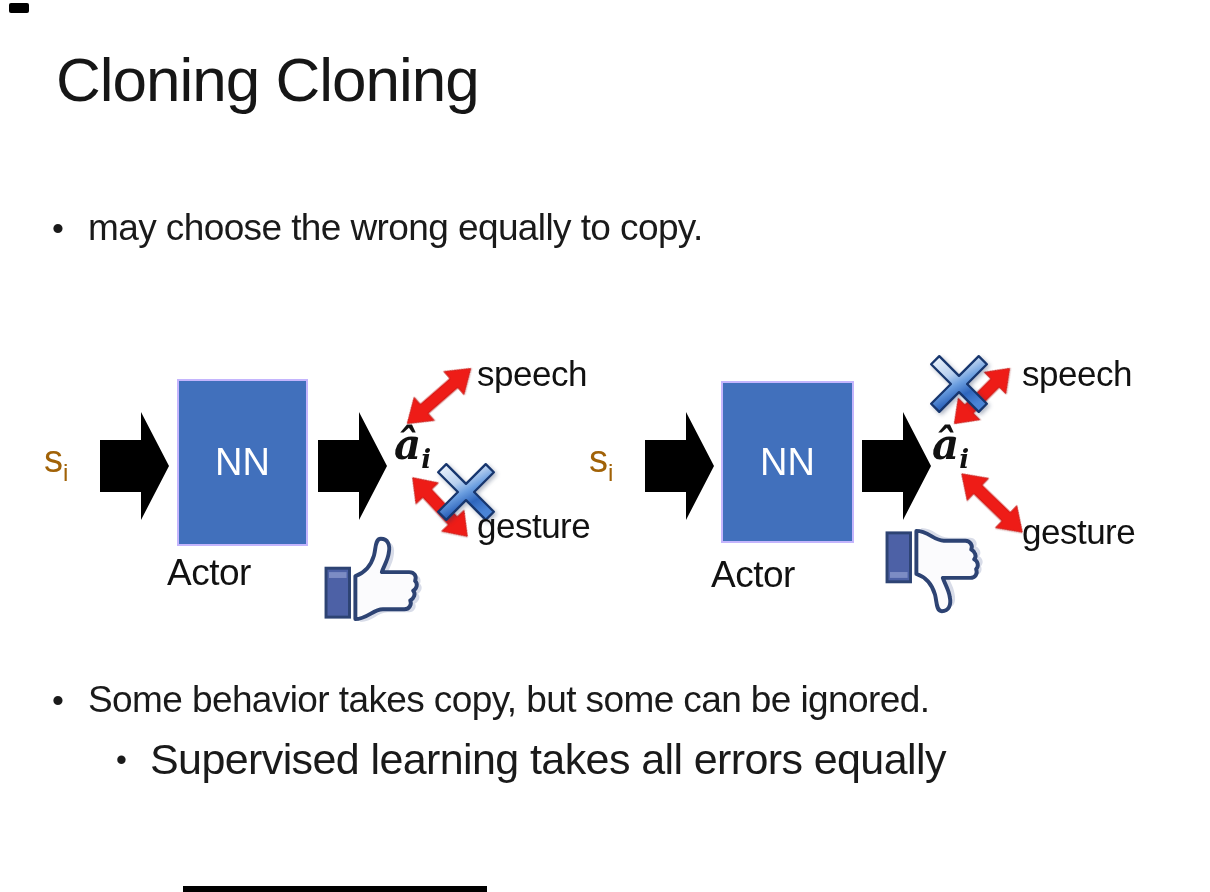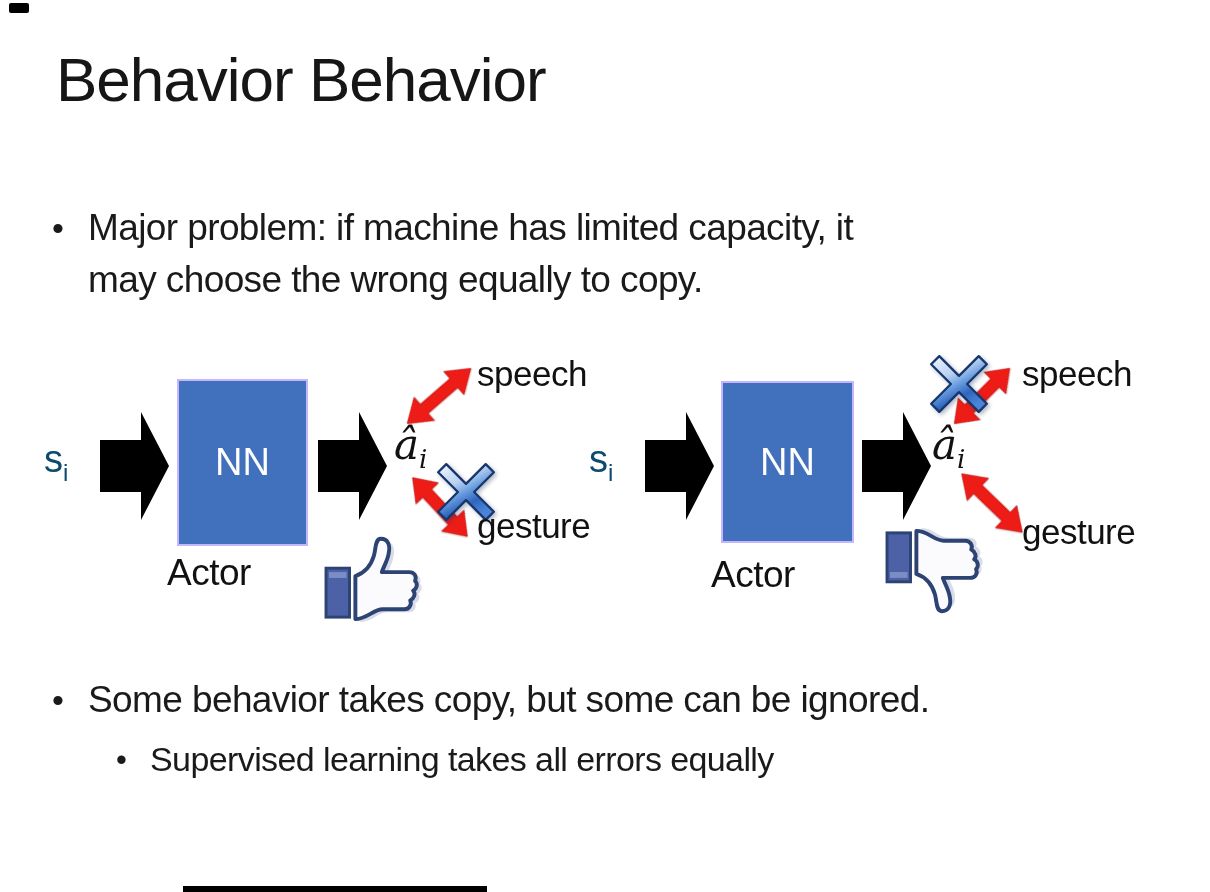--- a/index.html
+++ b/index.html
@@ -15,26 +15,26 @@
   }
 
   
   .bullet-row{display:flex;align-items:flex-start;letter-spacing:-0.6px;}
   .bullet-glyph{flex:0 0 36px;font-size:34px;line-height:52px;}
   .bullet-lines{font-size:37px;line-height:52px;}
   .b1{left:52px;top:202px;width:1120px;}
   .b2{left:52px;top:674px;width:1120px;}
   .b2sub{left:116px;top:735px;width:1040px;}
   .b2sub .bullet-glyph{flex:0 0 34px;font-size:31px;line-height:49px;}
-  .b2sub .bullet-lines{font-size:34px;line-height:49px;}
+  .b2sub .bullet-lines{font-size:43px;line-height:49px;}
 
   
-  .io-label{font-size:38px;color:#0c4a6e;text-align:right;}
+  .io-label{font-size:38px;color:#a16207;text-align:right;}
   .io-label sub{font-size:24px;}
-  .ahat{font-family:"DejaVu Serif",serif;font-style:italic;font-size:42px;color:#111;}
+  .ahat{font-family:"DejaVu Serif",serif;font-style:italic;font-size:42px;color:#111;font-weight:bold;}
   .ahat sub{font-family:"DejaVu Serif",serif;font-size:26px;}
   .branch-label{font-size:35px;letter-spacing:-0.5px;color:#111;}
   .caption{font-size:37px;text-align:left;letter-spacing:-0.5px;color:#111;}
 
   
   .nn-box{
     background:#4170bc;border:2px solid #c4b5fd;box-sizing:border-box;
     display:flex;align-items:center;justify-content:center;
     color:#ffffff;font-size:38px;
   }
@@ -93,26 +93,25 @@
         <path d="M34 90 L34 46 C43 43 50 35 53 25 C55 18 54 8 60 8 C67 8 70 14 68 23 C67 30 63 36 61 42 L89 42 C94 42 97 46 95 51 C98 54 97 59 93 61 C96 64 94 69 90 71 C92 75 89 80 84 80 L62 80 C52 80 46 90 34 90 Z" fill="#fbfbfd" stroke="#2d4373" stroke-width="4" stroke-linejoin="round"></path>
         <rect x="4" y="38" width="24" height="50" fill="#4d61a6" stroke="#2d4373" stroke-width="3"></rect>
         <rect x="7" y="42" width="18" height="6" fill="#7c8cc4"></rect>
       </g>
     </defs>
   </svg>
 
   <div class="abs corner-mark"></div>
   <div class="abs bottom-bar"></div>
 
-  <div class="abs title">Behavior Behavior</div>
+  <div class="abs title">Cloning Cloning</div>
 
   <div class="abs bullet-row b1">
     <span class="bullet-glyph">•</span>
     <div class="bullet-lines">
-      <div>Major problem: if machine has limited capacity, it</div>
       <div>may choose the wrong equally to copy.</div>
     </div>
   </div>
 
   <div class="abs io-label d1-input"><span>s</span><sub>i</sub></div>
 
   <svg class="abs d1-arrow1" viewBox="0 0 70 112" width="70" height="112">
       <polygon points="0,30 41,30 41,2 69,56 41,110 41,82 0,82" fill="#000000"></polygon>
     </svg>
 

